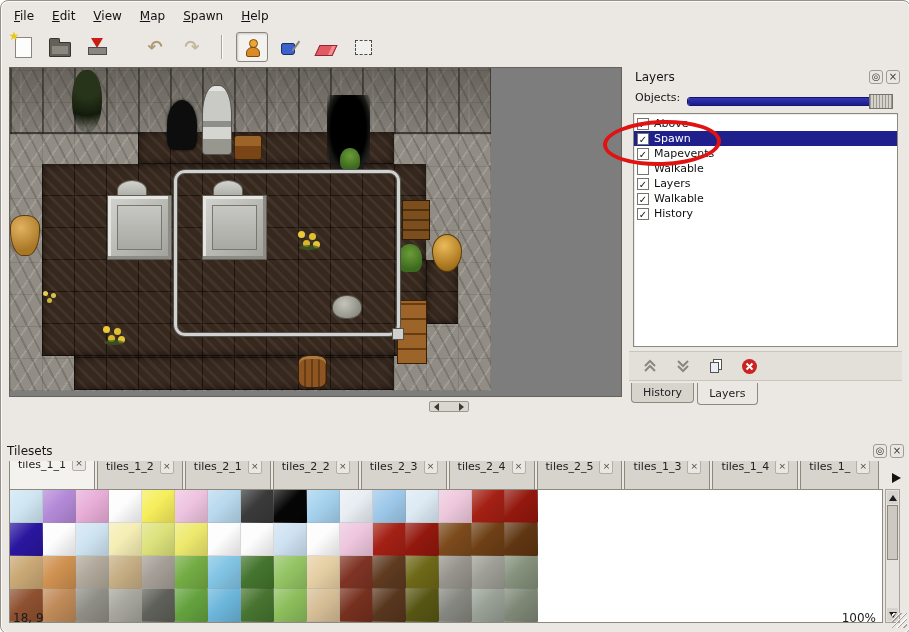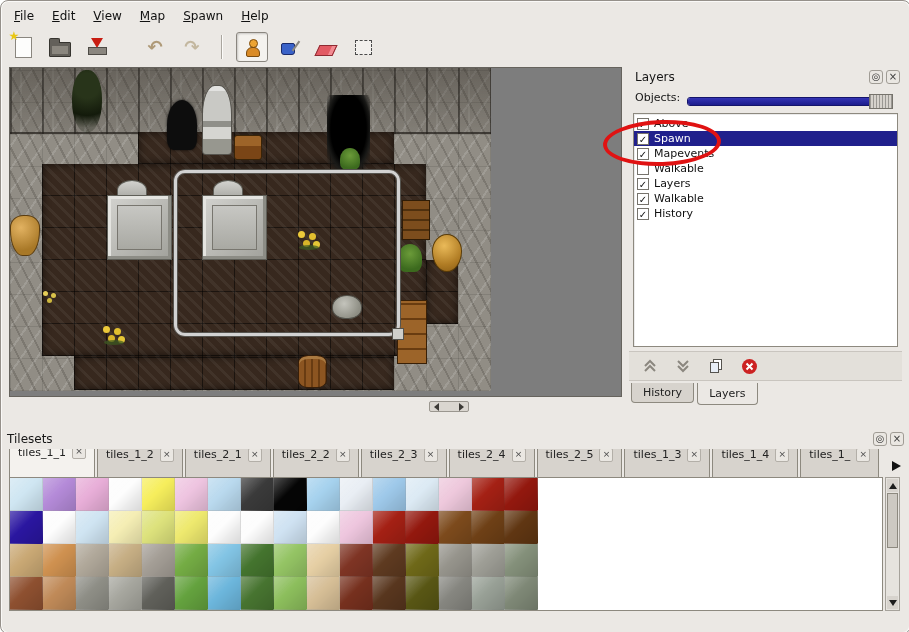--- a/index.html
+++ b/index.html
@@ -120,21 +120,21 @@
   #panel-tabs{position:absolute;left:2px;top:316px;display:flex;gap:3px;align-items:flex-start;}
   .side-tab{padding:3px 11px;font-size:11px;background:#d7d3cd;border:1px solid #8d897f;border-top:none;
             border-radius:0 0 4px 4px;color:#222;}
   .side-tab.active{background:#ebe8e4;padding:4px 11px;}
 
   
   #annotation{left:602px;top:119px;width:110px;height:38px;border:4px solid #e01212;border-radius:50%;
               transform:rotate(-2deg);z-index:50;pointer-events:none;}
 
   
-  #tilesets-panel{left:0;top:428px;width:834px;height:186px;}
+  #tilesets-panel{left:0;top:440px;width:834px;height:186px;}
   #tp-detach{left:872px;} #tp-close{left:889px;}
   #ts-tabs{position:absolute;left:8px;top:20px;width:874px;height:28px;display:flex;align-items:flex-end;overflow:hidden;}
   .ts-tab{display:flex;align-items:center;gap:6px;padding:12px 8px;height:21px;background:#d7d3cd;border:1px solid #8d897f;
           border-bottom:none;border-radius:4px 4px 0 0;margin-right:2px;font-size:11px;white-space:nowrap;flex:0 0 auto;color:#222;}
   .ts-tab.active{background:#f4f2ee;height:26px;}
   .ts-close{width:12px;height:12px;line-height:11px;text-align:center;font-size:9px;color:#4a4a4a;border:1px solid #b3afa8;
             background:#eae7e2;border-radius:2px;}
   #tab-scroll{position:absolute;left:888px;top:28px;width:15px;height:18px;display:flex;align-items:center;justify-content:center;}
   .tri-right{width:0;height:0;border-top:5px solid transparent;border-bottom:5px solid transparent;border-left:9px solid #131313;}
   #tile-area{position:absolute;left:8px;top:48px;width:874px;height:134px;background:#fff;border:1px solid #8d897f;box-sizing:border-box;}
@@ -435,14 +435,19 @@
       <div class="sb-up">
           <span class="tri-up"></span>
         </div>
       <div class="sb-thumb"></div>
       <div class="sb-down">
           <span class="tri-down"></span>
         </div>
     </div>
   </div>
 
+  <div class="abs" id="statusbar">
+    <span id="status-pos">18, 9</span>
+    <span id="status-zoom">100%</span>
+    <span id="grip"></span>
+  </div>
 
 </div>
 
 </body></html>

